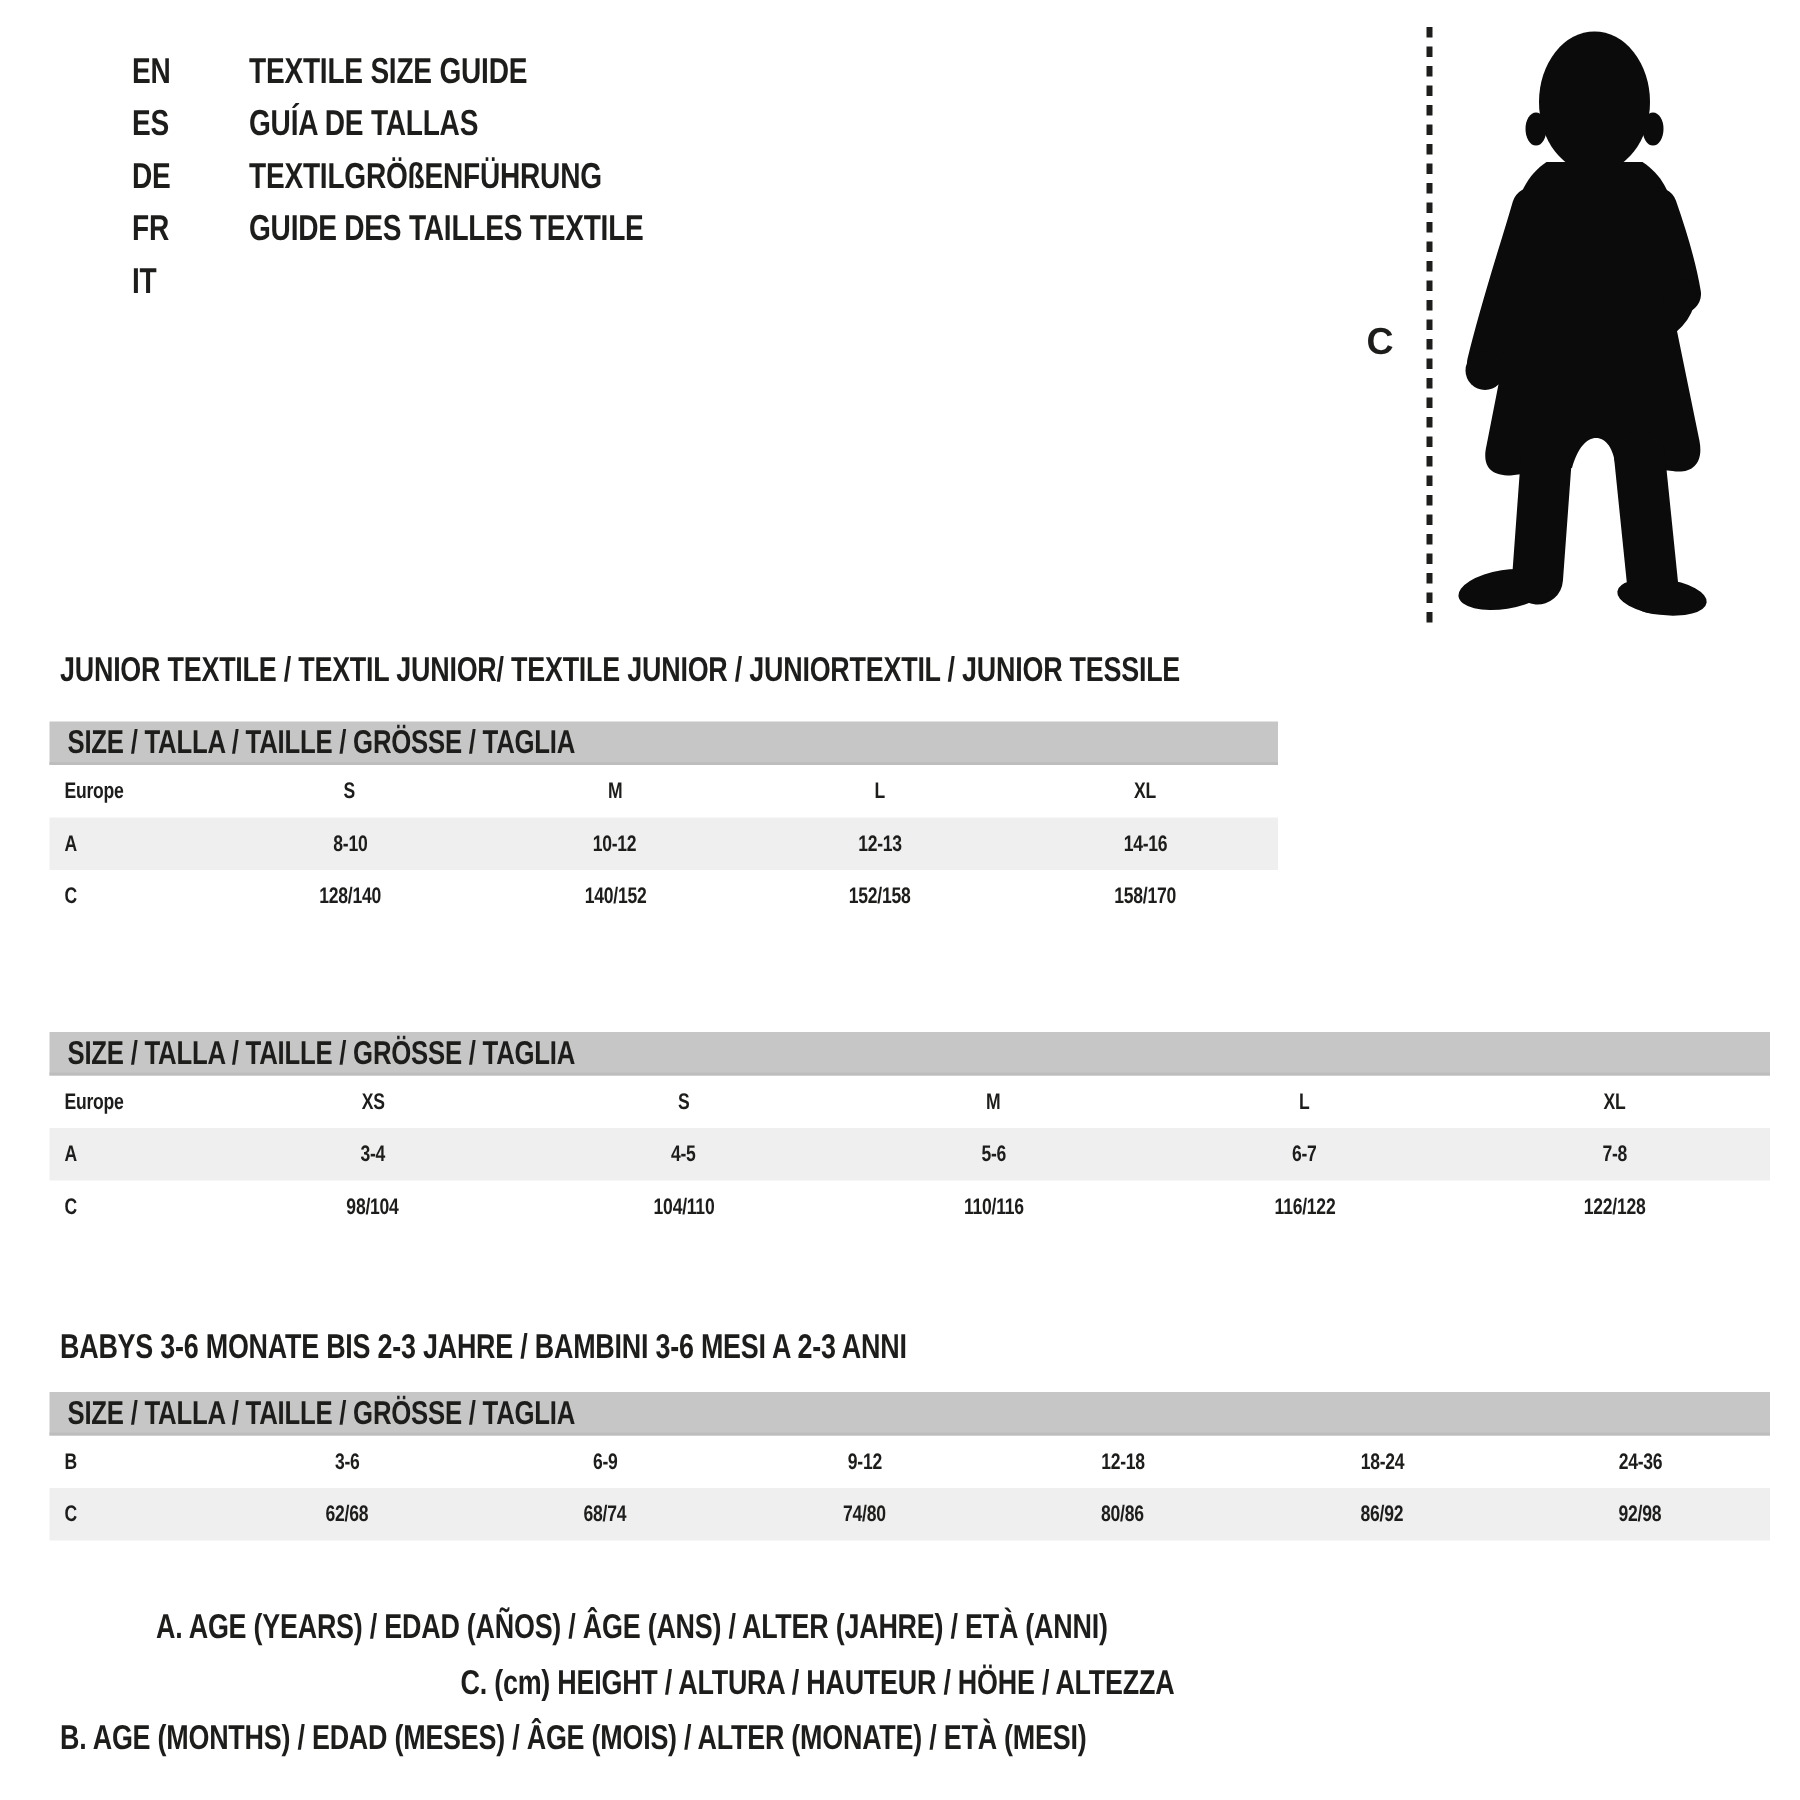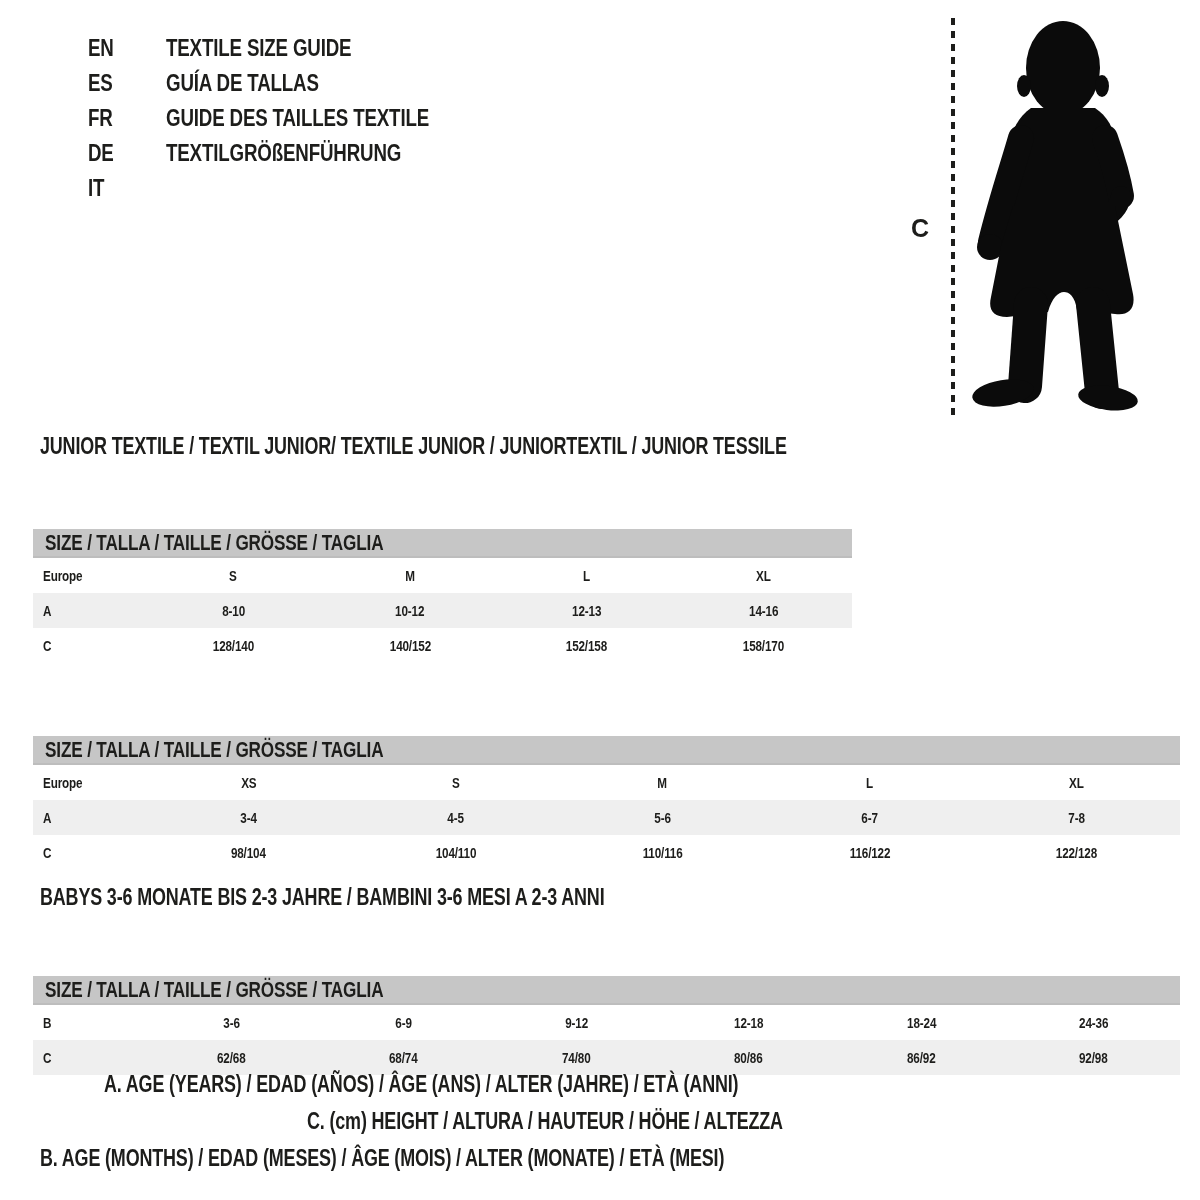--- a/index.html
+++ b/index.html
@@ -33,21 +33,21 @@
   .sil{fill:var(--silhouette);}
   .sil-stroke{stroke:var(--silhouette);fill:none;stroke-linecap:round;stroke-linejoin:round;}
   .dash-line{stroke:var(--ink);}
   .cmark{position:absolute;left:6px;top:206px;font-size:25px;}
 
   
   .sec-title{position:absolute;font-size:23px;white-space:nowrap;}
   .subA{font-size:13px;vertical-align:-5px;}
 
   
-  .table{position:absolute;margin-top:48px;}
+  .table{position:absolute;}
   .tbar{height:29px;background:var(--bar);display:flex;align-items:center;padding-left:12px;font-size:22px;border-bottom:2px solid #bdbdbd;}
   .trow{display:flex;height:35px;align-items:center;font-size:15px;}
   .trow.shaded{background:var(--row-alt);}
   .lcell{width:112px;padding-left:10px;flex:none;}
   .vcell{flex:1;display:flex;justify-content:center;align-items:center;}
 
   
   .legend{position:absolute;left:40px;top:1066px;}
   .legend-line{height:37px;display:flex;align-items:center;font-size:23px;justify-content:flex-end;}
 </style>
@@ -59,26 +59,26 @@
   <div class="langs">
     <div class="lang-row">
       <span class="lang-code"><span class="cond">EN</span></span>
       <span><span class="cond">TEXTILE SIZE GUIDE</span></span>
     </div>
     <div class="lang-row">
       <span class="lang-code"><span class="cond">ES</span></span>
       <span><span class="cond">GUÍA DE TALLAS</span></span>
     </div>
     <div class="lang-row">
+      <span class="lang-code"><span class="cond">DE</span></span>
+      <span><span class="cond">TEXTILGRÖßENFÜHRUNG</span></span>
+    </div>
+    <div class="lang-row">
       <span class="lang-code"><span class="cond">FR</span></span>
       <span><span class="cond">GUIDE DES TAILLES TEXTILE</span></span>
-    </div>
-    <div class="lang-row">
-      <span class="lang-code"><span class="cond">DE</span></span>
-      <span><span class="cond">TEXTILGRÖßENFÜHRUNG</span></span>
     </div>
     <div class="lang-row">
       <span class="lang-code"><span class="cond">IT</span></span>
     </div>
   </div>
 
   <div class="figure">
     <svg width="250" height="424" viewBox="0 0 250 424">
       <line class="dash-line" x1="48" y1="10" x2="48" y2="410" stroke-width="4" stroke-dasharray="7 6"></line>
       <g transform="translate(68,8)">

